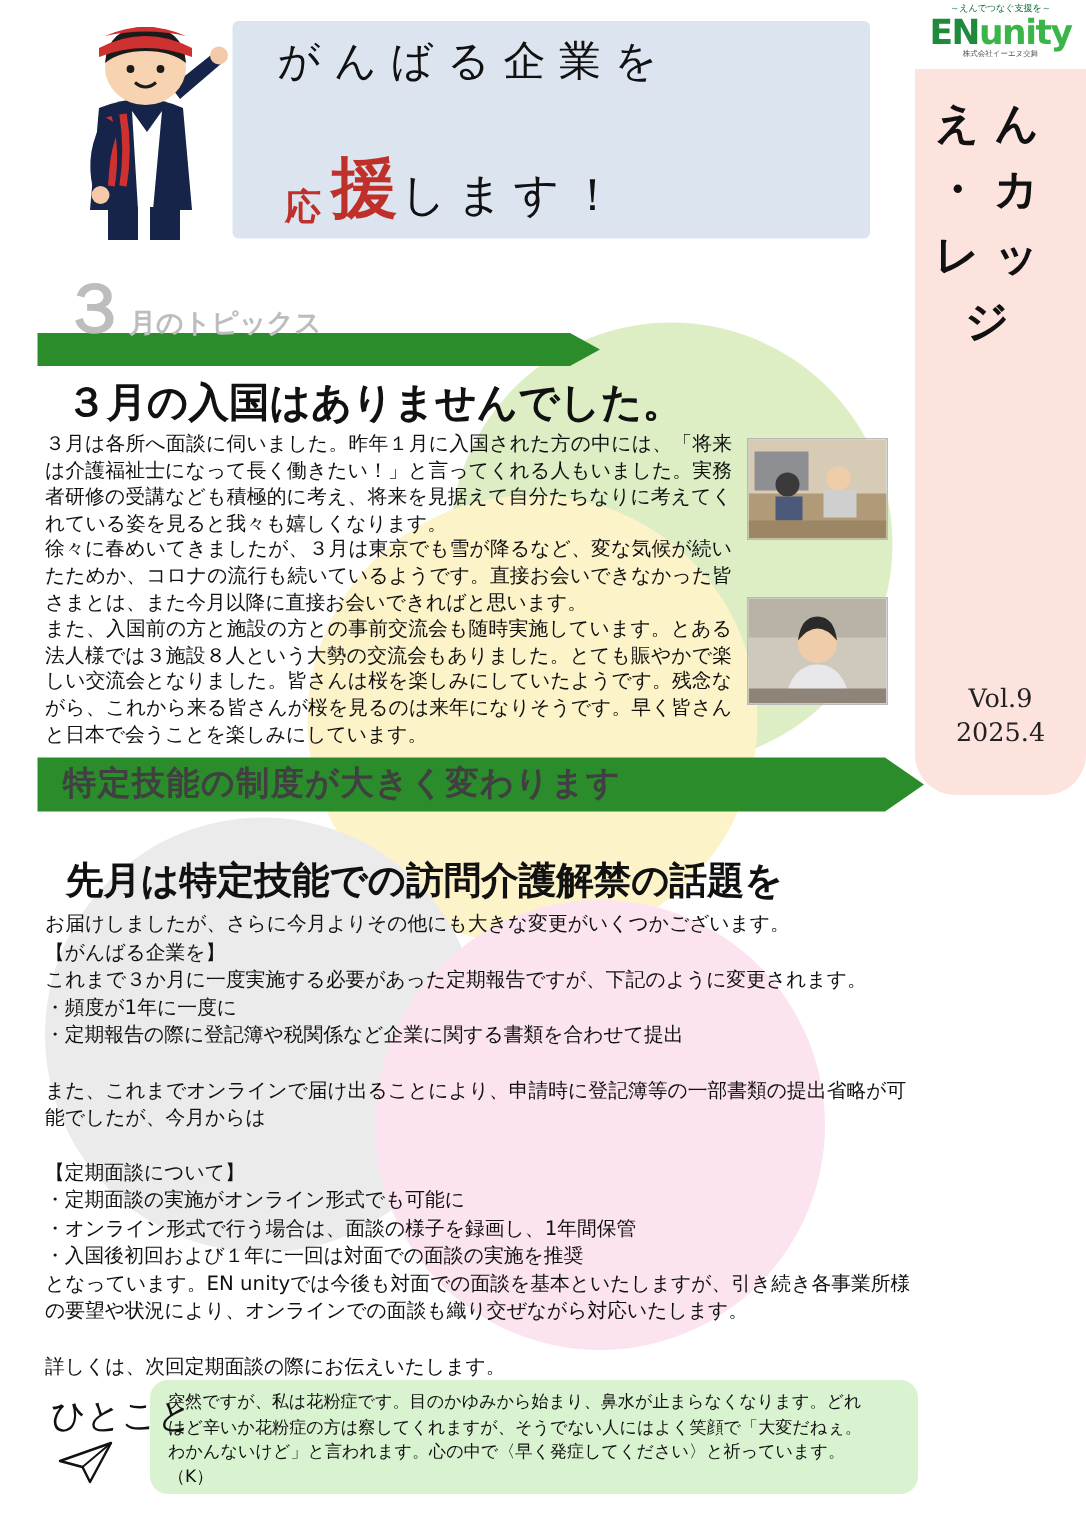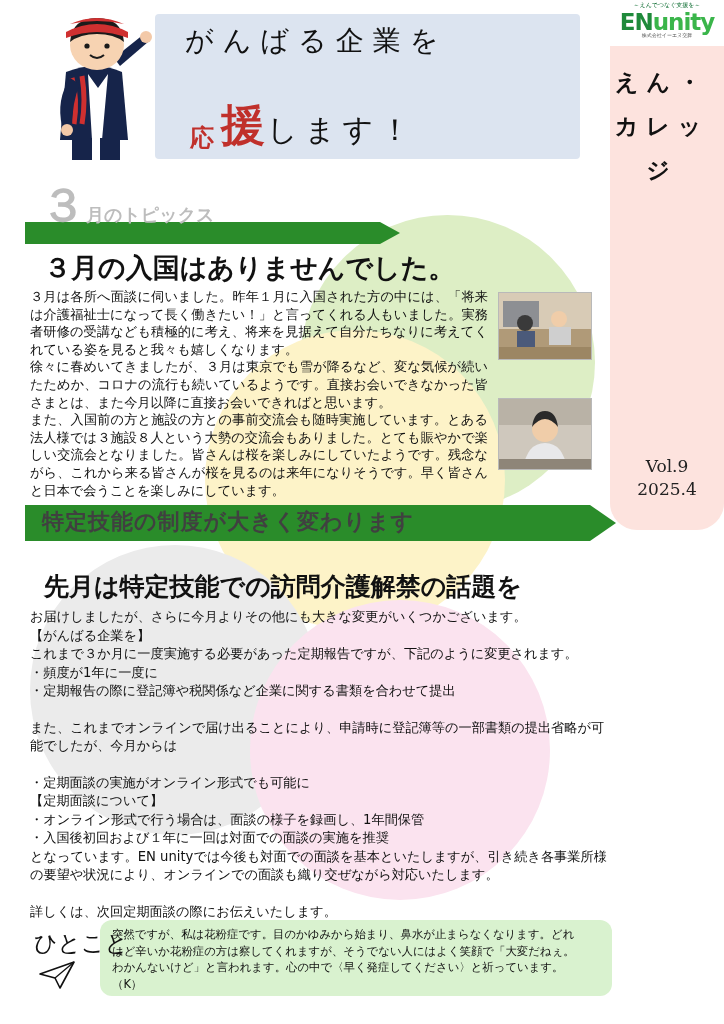--- a/index.html
+++ b/index.html
@@ -86,21 +86,21 @@
     color: #555;
     margin-top: -2px;
   }
   .sidebar-title {
     position: absolute;
     top: 60px;
     left: 0;
     width: 96px;
     text-align: center;
     font-family: "DejaVu Serif", serif;
-    font-size: 23px;
+    font-size: 29px;
     font-weight: bold;
     color: #111;
     line-height: 44px;
     letter-spacing: 0px;
   }
   .sidebar-vol {
     position: absolute;
     left: 0;
     top: 455px;
     width: 114px;
@@ -398,22 +398,22 @@
   <div class="art2-title">先月は特定技能での訪問介護解禁の話題を</div>
   <div class="art2-body">
     <p>お届けしましたが、さらに今月よりその他にも大きな変更がいくつかございます。</p>
     <p>【がんばる企業を】</p>
     <p>これまで３か月に一度実施する必要があった定期報告ですが、下記のように変更されます。</p>
     <p>・頻度が1年に一度に</p>
     <p>・定期報告の際に登記簿や税関係など企業に関する書類を合わせて提出</p>
     <div class="spacer"></div>
     <p>また、これまでオンラインで届け出ることにより、申請時に登記簿等の一部書類の提出省略が可能でしたが、今月からは</p>
     <div class="spacer"></div>
+    <p>【定期面談について】</p>
     <p>・定期面談の実施がオンライン形式でも可能に</p>
-    <p>【定期面談について】</p>
     <p>・オンライン形式で行う場合は、面談の様子を録画し、1年間保管</p>
     <p>・入国後初回および１年に一回は対面での面談の実施を推奨</p>
     <p>となっています。EN unityでは今後も対面での面談を基本といたしますが、引き続き各事業所様の要望や状況により、オンラインでの面談も織り交ぜながら対応いたします。</p>
     <div class="spacer"></div>
     <p>詳しくは、次回定期面談の際にお伝えいたします。</p>
   </div>
 
   <div class="note-box"></div>
   <div class="note-label">ひとこと</div>
   <svg class="note-plane" width="40" height="30" viewBox="0 0 40 30">

